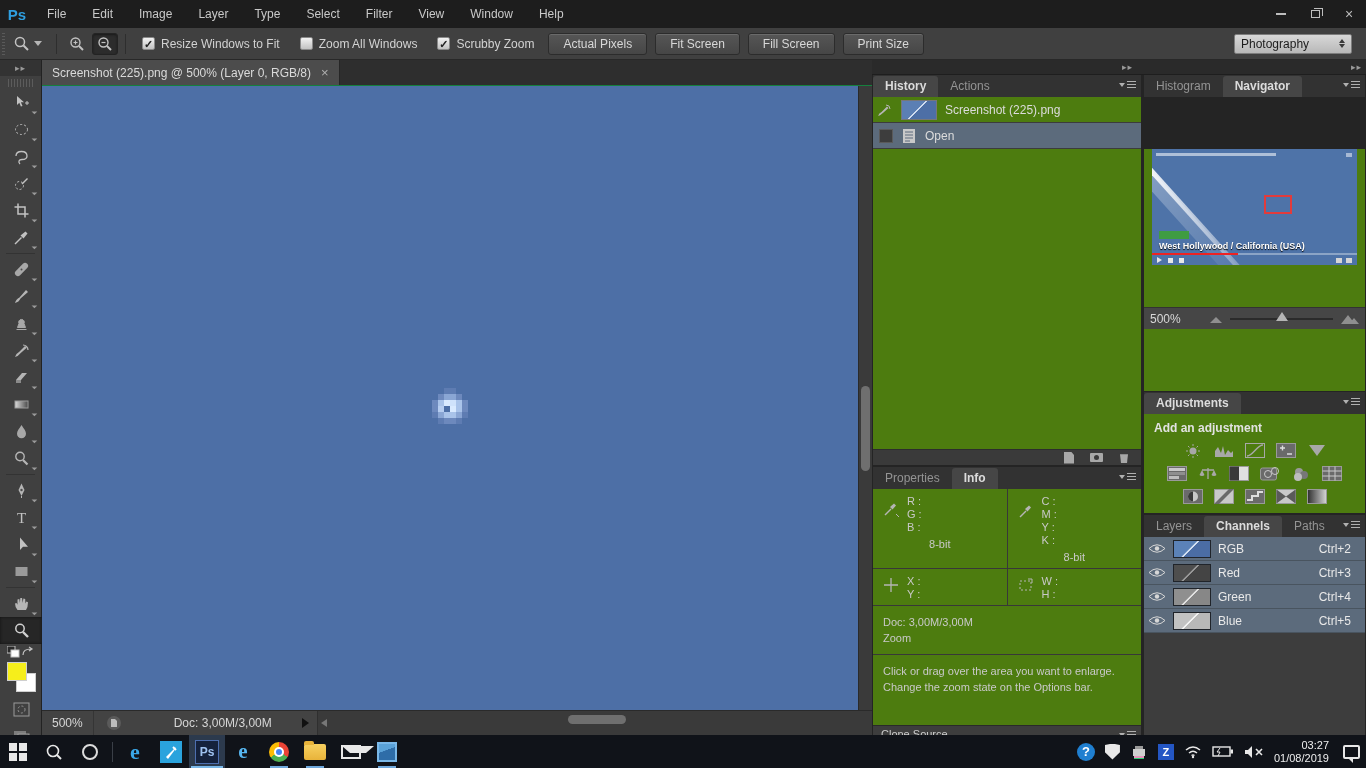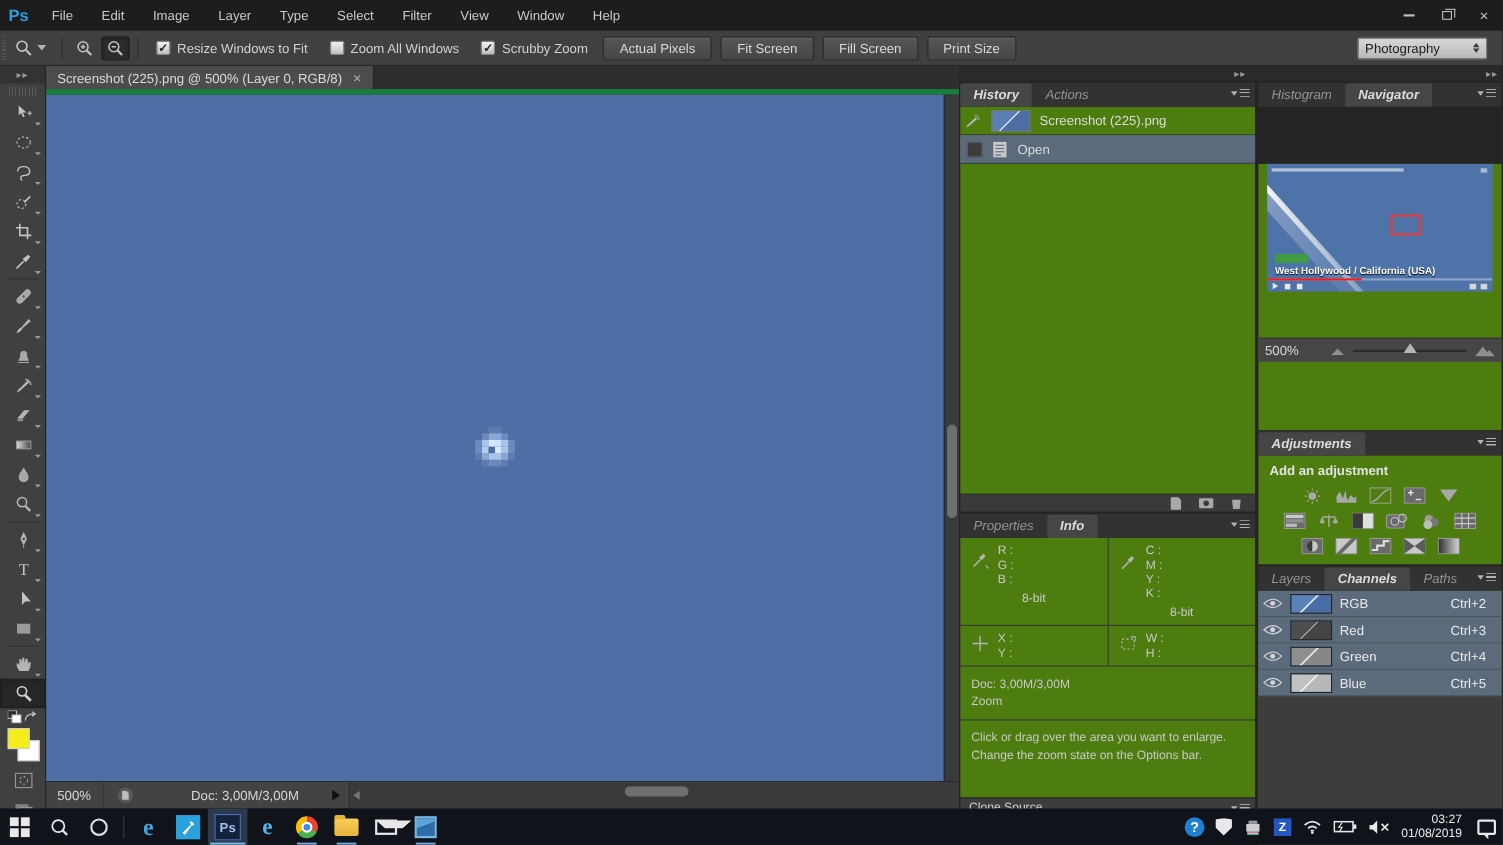--- a/index.html
+++ b/index.html
@@ -51,21 +51,21 @@
   .tool svg { display:block; }
   .tool .fly { position:absolute; right:5px; bottom:4px; width:0; height:0; border-left:4px solid transparent; border-top:4px solid transparent; border-right:4px solid #9a9a9a; transform:rotate(45deg); }
   .tb-sep { height:1px; background:#333; margin:2px 6px; }
   .swatch-mini { display:flex; justify-content:space-between; padding:2px 7px; align-items:center; }
   .fgbg { position:relative; width:42px; height:36px; }
   .fg { position:absolute; left:7px; top:2px; width:20px; height:19px; border:1px solid #cfcfcf; }
   .bg { position:absolute; left:16px; top:13px; width:20px; height:19px; border:1px solid #cfcfcf; background:#fff; }
 
   
   .docwin { left:42px; top:60px; width:830px; height:675px; background:#2e2e2e; }
-  .doctabbar { height:26px; background:#2e2e2e; display:flex; border-bottom:5px solid #15803d; }
+  .doctabbar { height:26px; background:#2e2e2e; display:flex; border-bottom:1px solid #15803d; }
   .doctab { background:#4c4c4c; color:#dadada; font-size:12px; padding:0 10px; display:flex; align-items:center; gap:10px; border-right:1px solid #262626; }
   .doctab .x { color:#b0b0b0; font-size:13px; }
   .canvas { position:absolute; left:0; top:26px; width:816px; height:624px; background:#4d6fa6; overflow:hidden; }
   .pixel-dot { position:absolute; left:402px; top:314px; width:6px; height:6px; background:#d9eaff;
     box-shadow:
       -6px -6px #6d89bd, 0 -6px #8aa6d4, 6px -6px #8aa6d4, 12px -6px #6d89bd,
       -12px 0 #6d89bd, -6px 0 #a9c3e9, 0 0 #cfe2fb, 6px 0 #cfe2fb, 12px 0 #a9c3e9, 18px 0 #6d89bd,
       -12px 6px #6d89bd, -6px 6px #b6cdf0, 6px 6px #d9eaff, 12px 6px #a9c3e9, 18px 6px #6d89bd,
       -12px 12px #5e7cb2, -6px 12px #8aa6d4, 0 12px #a9c3e9, 6px 12px #a9c3e9, 12px 12px #8aa6d4, 18px 12px #5e7cb2,
       -6px 18px #5e7cb2, 0 18px #6d89bd, 6px 18px #6d89bd, 12px 18px #5e7cb2,
@@ -81,21 +81,21 @@
   .h-left { position:absolute; left:3px; top:8px; width:0; height:0; border-top:4px solid transparent; border-bottom:4px solid transparent; border-right:6px solid #777; }
   .hthumb { position:absolute; left:250px; top:4px; width:58px; height:9px; background:#6f6f6f; border-radius:5px; }
 
   
   .dock { left:872px; top:60px; width:494px; height:675px; background:#242424; }
   .dockstrip { height:15px; display:flex; align-items:center; background:#2a2a2a; border-bottom:1px solid #1e1e1e; }
   .collapse { color:#9a9a9a; font-size:9px; letter-spacing:1px; }
   .col1 { position:absolute; left:1px; top:15px; width:268px; height:660px; }
   .col2 { position:absolute; left:272px; top:15px; width:221px; height:660px; }
 
-  .tabs { height:22px; background:#323232; display:flex; align-items:flex-end; position:relative;font-style:italic; }
+  .tabs { height:22px; background:#323232; display:flex; align-items:flex-end; position:relative; }
   .ptab { padding:3px 12px 4px; font-size:12px; color:#949494; background:#323232; }
   .ptab.active { background:#464646; color:#dcdcdc; font-weight:bold; border-radius:3px 3px 0 0; }
   .pmenu { position:absolute; right:5px; top:6px; display:flex; align-items:center; gap:2px; }
   .pmenu .tri { width:0; height:0; border-left:3px solid transparent; border-right:3px solid transparent; border-top:4px solid #b0b0b0; }
   .pmenu .bars { width:9px; height:7px; background:repeating-linear-gradient(180deg,#b0b0b0 0 1px,transparent 1px 3px); }
   .pbody { background:#4d7c0f; }
 
   
   .hist-row { height:26px; display:flex; align-items:center; gap:8px; font-size:12px; color:#dcdcdc; border-bottom:1px solid #3c3c3c; padding-left:4px; }
   .hist-row.selected { background:#5c6b7c; }

